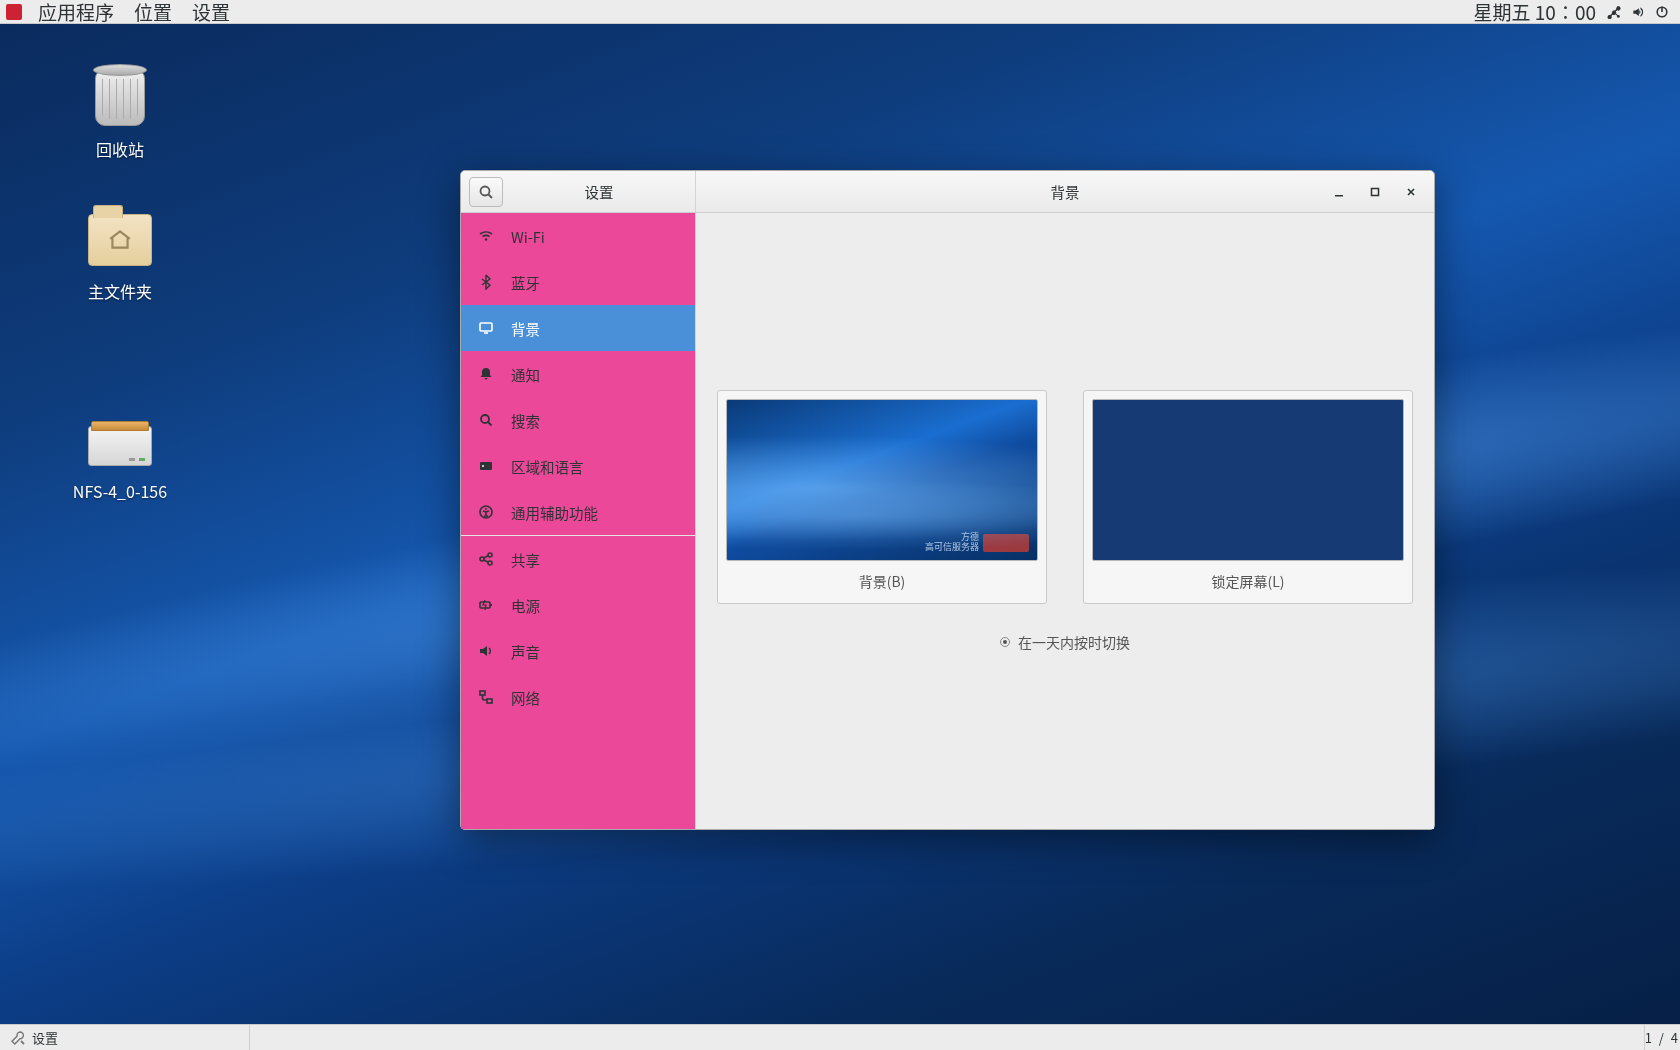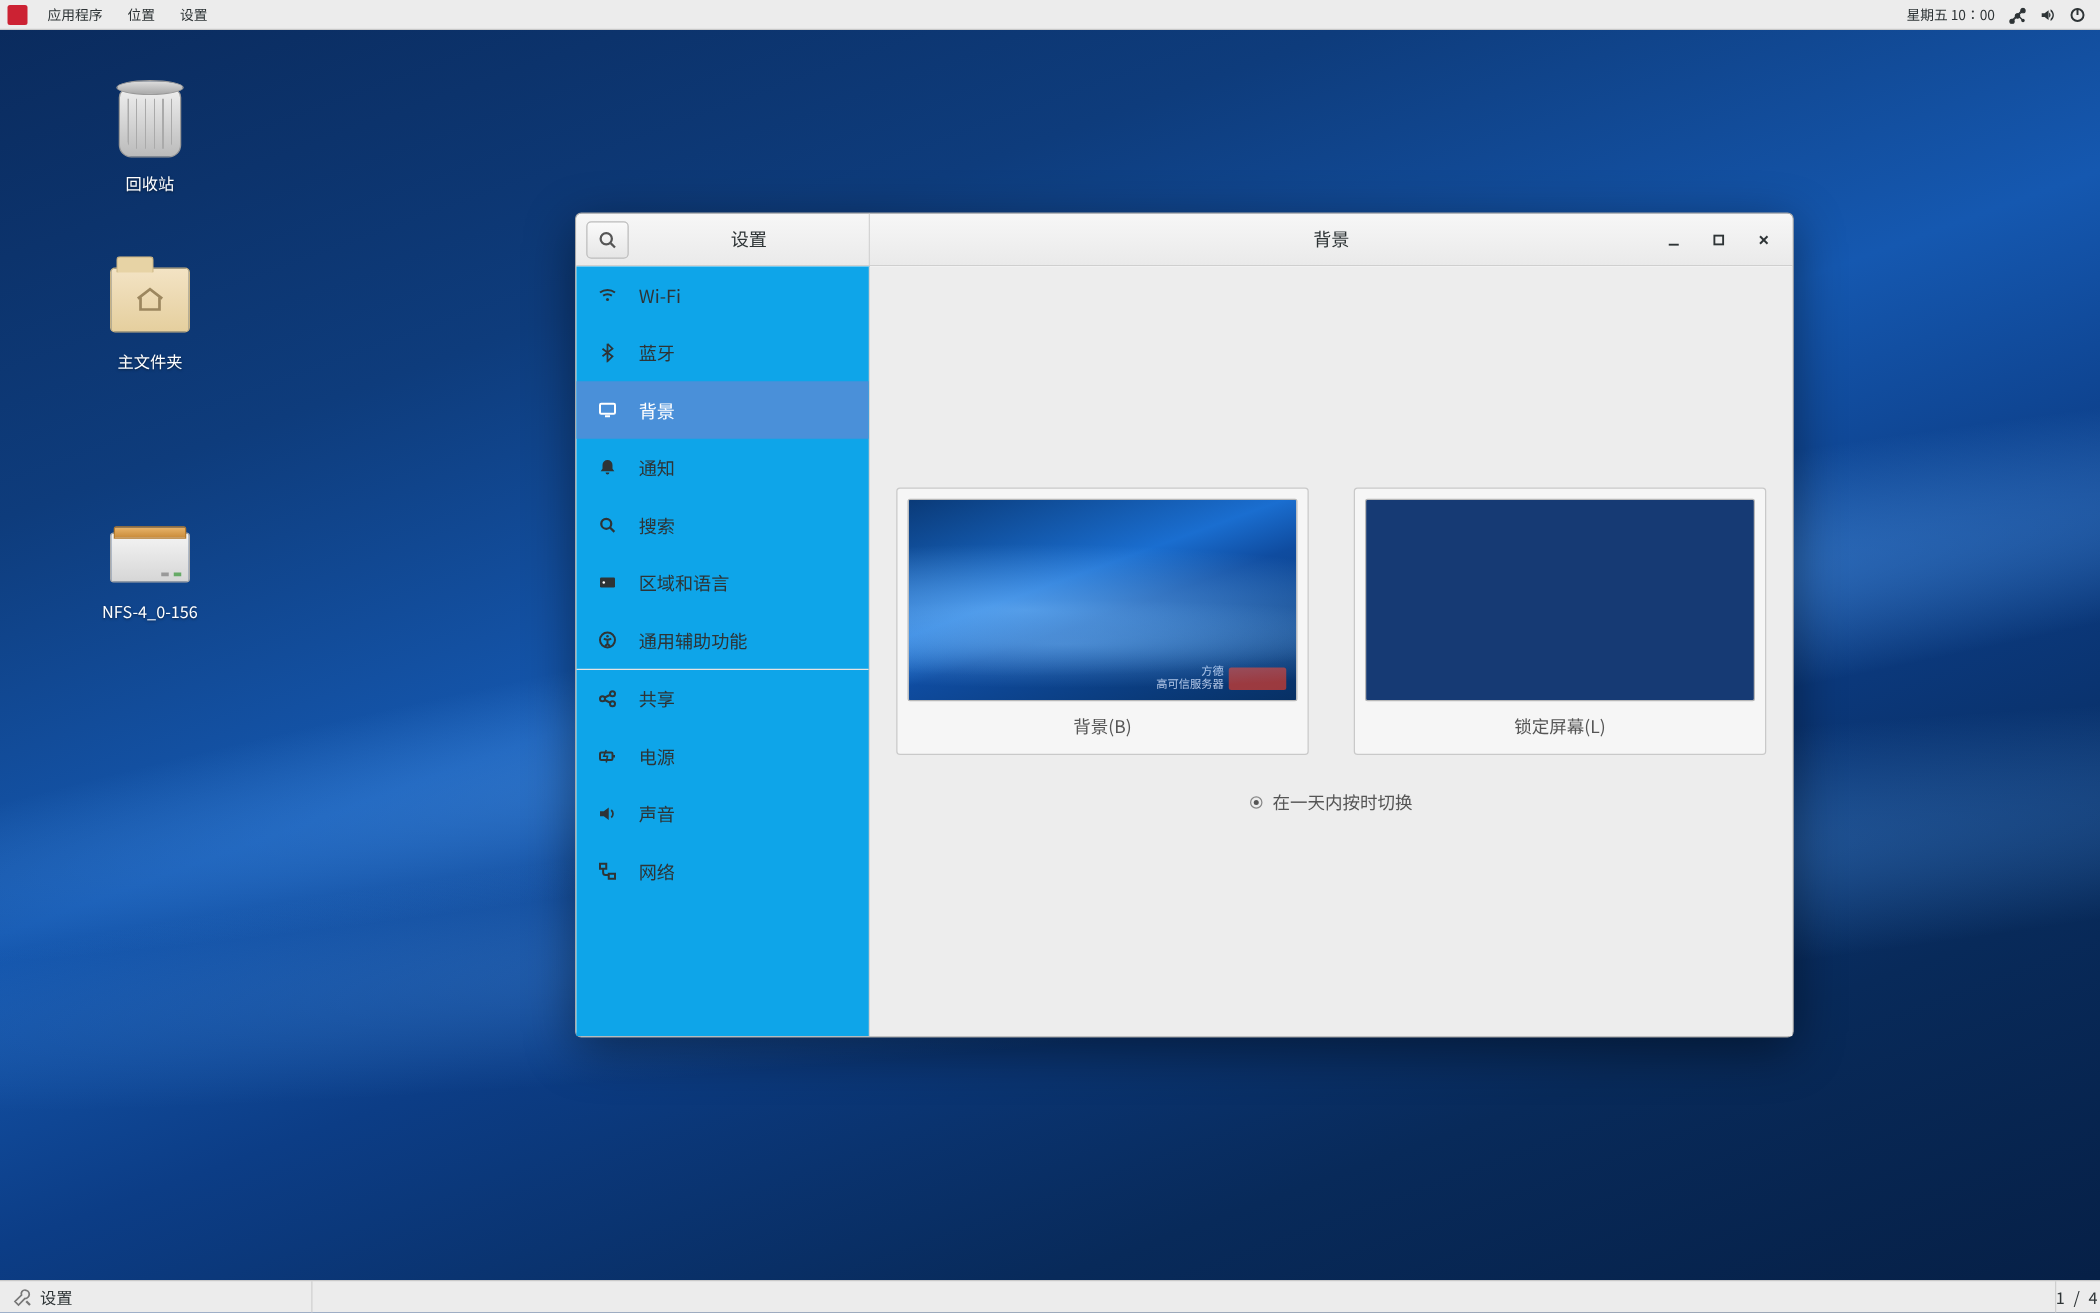--- a/index.html
+++ b/index.html
@@ -19,30 +19,30 @@
   background: radial-gradient(ellipse at center,rgba(90,170,255,0.55),rgba(90,170,255,0) 70%);
   transform: rotate(-10deg);
 }
 .swoosh::before { top:430px; }
 .swoosh::after { top:620px; transform: rotate(-6deg); opacity:0.7; }
 
 
 .top-panel {
   position:absolute; top:0; left:0; right:0; height:24px;
   background:#ececec; border-bottom:1px solid #c9c9c9;
-  display:flex; align-items:center; padding:0 6px; font-size:11px; color:#2e3436;
+  display:flex; align-items:center; padding:0 6px; font-size:19px; color:#2e3436;
 }
 .top-panel .logo { width:16px; height:16px; background:#c23; margin-right:6px; border-radius:2px; }
 .top-panel .menu-item { padding:0 10px; height:24px; display:flex; align-items:center; cursor:default; }
 .top-panel .spacer { flex:1; }
 .top-panel .tray-icon { width:18px; height:24px; display:flex; align-items:center; justify-content:center; margin:0 3px; }
 .top-panel svg { display:block; }
 
 
-.desk-icon { position:absolute; width:110px; text-align:center; color:#fff; font-size:13px; text-shadow:0 1px 2px rgba(0,0,0,0.5); }
+.desk-icon { position:absolute; width:110px; text-align:center; color:#fff; font-size:16px; text-shadow:0 1px 2px rgba(0,0,0,0.5); }
 .desk-icon .glyph { width:64px; height:64px; margin:0 auto 6px; display:flex; align-items:center; justify-content:center; }
 .desk-icon .label-box { display:inline-block; padding:1px 4px; border-radius:2px; }
 
 .trash-can { width:50px; height:56px; background:linear-gradient(180deg,#eee,#bbb); border-radius:8px 8px 10px 10px; border:1px solid #999; position:relative; }
 .trash-can::before { content:''; position:absolute; top:-7px; left:-3px; right:-3px; height:10px; background:linear-gradient(#ddd,#aaa); border-radius:50%; border:1px solid #999; }
 .trash-lines { position:absolute; inset:8px 6px 6px; background:repeating-linear-gradient(90deg,#aaa 0,#aaa 1px,transparent 1px,transparent 7px); border-radius:0 0 6px 6px;}
 
 .folder { width:70px; height:52px; background:linear-gradient(#f3e3c4,#e5cf9e); border:1px solid #c8b283; border-radius:4px; position:relative; }
 .folder::before { content:''; position:absolute; top:-10px; left:4px; width:28px; height:12px; background:#e7d3a5; border:1px solid #c8b283; border-bottom:none; border-radius:3px 3px 0 0;}
 .folder .home-ico { position:absolute; inset:0; display:flex; align-items:center; justify-content:center; color:#a8936a; font-size:22px; }
@@ -61,21 +61,21 @@
 .titlebar { height:42px; display:flex; background:linear-gradient(#f7f7f7,#eaeaea); border-bottom:1px solid #cfcfcf; border-radius:5px 5px 0 0; }
 .tb-left { width:235px; display:flex; align-items:center; border-right:1px solid #d4d4d4; }
 .tb-search-btn { width:34px; height:30px; margin:6px 0 6px 8px; background:linear-gradient(#fafafa,#e6e6e6); border:1px solid #bcbcbc; border-radius:4px; display:flex; align-items:center; justify-content:center; }
 .tb-left-title { flex:1; text-align:center; font-size:14.5px; color:#2e3436; }
 .tb-right { flex:1; display:flex; align-items:center; position:relative; }
 .tb-right-title { flex:1; text-align:center; font-size:14.5px; color:#2e3436; }
 .win-controls { position:absolute; right:6px; top:0; bottom:0; display:flex; align-items:center; gap:2px; }
 .win-btn { width:34px; height:30px; display:flex; align-items:center; justify-content:center; border-radius:3px; }
 
 .win-body { flex:1; display:flex; overflow:hidden; }
-.sidebar { width:235px; background:#0ea5e9; border-right:1px solid #d4d4d4; overflow:auto; }
+.sidebar { width:235px; background:#ec4899; border-right:1px solid #d4d4d4; overflow:auto; }
 .side-item { height:46px; display:flex; align-items:center; padding:0 16px; gap:16px; color:#2e3436; font-size:14.5px; border-bottom:0; }
 .side-item .ico { width:18px; display:flex; justify-content:center; color:#2e3436; }
 .side-item.selected { background:#4a90d9; color:#fff; }
 .side-item.selected .ico { color:#fff; }
 .side-sep { height:1px; background:#e4e4e4; margin:0; }
 
 .content { flex:1; background:#ededed; display:flex; flex-direction:column; align-items:center; justify-content:center; gap:28px; }
 .previews { display:flex; gap:36px; }
 .card { width:330px; background:#f6f6f6; border:1px solid #c9c9c9; border-radius:3px; padding:8px 8px 0; }
 .card .thumb { height:162px; border:1px solid #b8b8b8; border-radius:2px; overflow:hidden; position:relative; }

